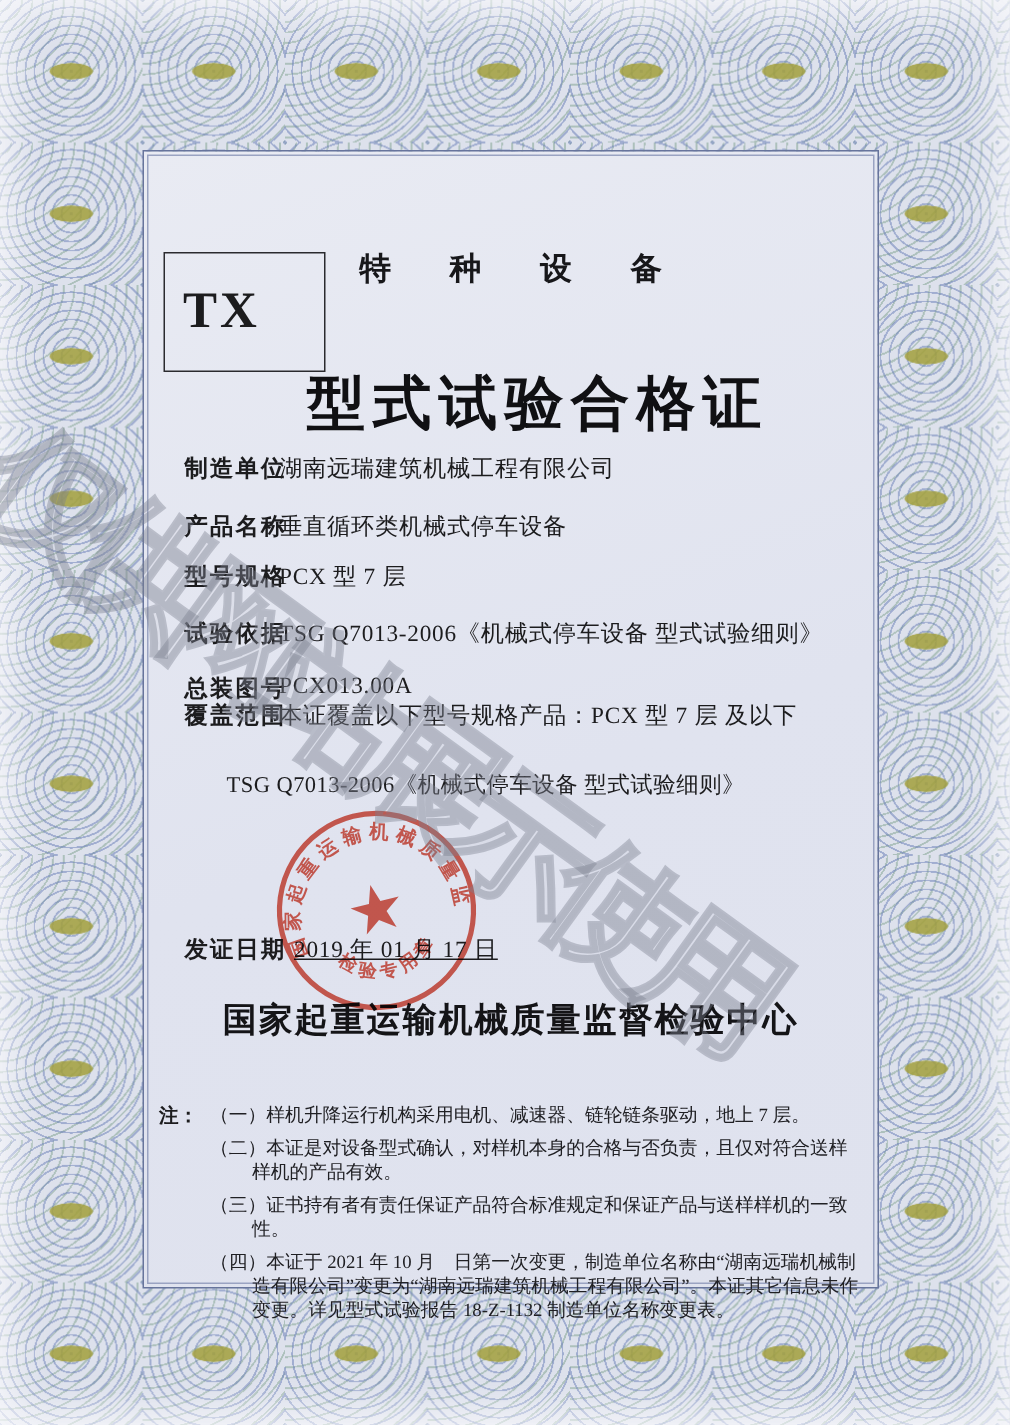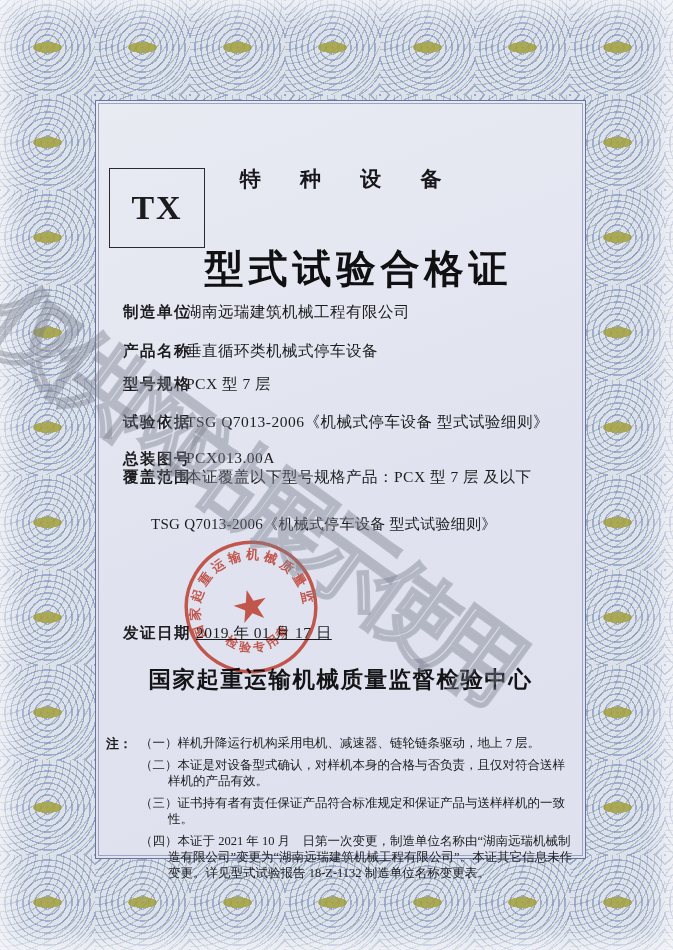--- a/index.html
+++ b/index.html
@@ -23,22 +23,22 @@
   .panel{
     position:absolute;left:95px;top:100px;width:489px;height:757px;
     background:linear-gradient(160deg,#e9ebf3 0%,#e0e3ef 55%,#dfe2ee 100%);
     border:1px solid #67749c;outline:1px solid #9aa3c2;outline-offset:-4px;
     color:#1c1c1e;
   }
   .abs{position:absolute;}
   
   .tx-box{
     left:13px;top:67px;width:94px;height:78px;
-    border:1.5px solid #2a2a2e;display:flex;align-items:center;justify-content:center;
-    font-size:34px;font-weight:bold;letter-spacing:2px;
+    border:1.5px solid #2a2a2e;display:flex;align-items:center;
+    font-size:34px;font-weight:bold;letter-spacing:2px;padding-left:12px;
   }
   .title-small{left:0;top:64px;width:100%;text-align:center;
     font-size:21px;font-weight:600;letter-spacing:17px;text-indent:17px;color:#17171a;}
   .title-main{left:18px;top:94px;width:100%;text-align:center;
     font-size:39px;font-weight:bold;letter-spacing:5px;color:#101013;margin-top:47px;}
   .cert-no{left:0;top:163px;width:100%;text-align:center;font-size:15px;letter-spacing:1px;color:#26262a;}
   
   .row{left:0;top:0;width:100%;height:20px;font-size:15.5px;white-space:nowrap;}
   .row .lbl{position:absolute;left:27px;font-weight:600;letter-spacing:1.5px;}
   .row .val{position:absolute;left:90px;letter-spacing:.5px;}

